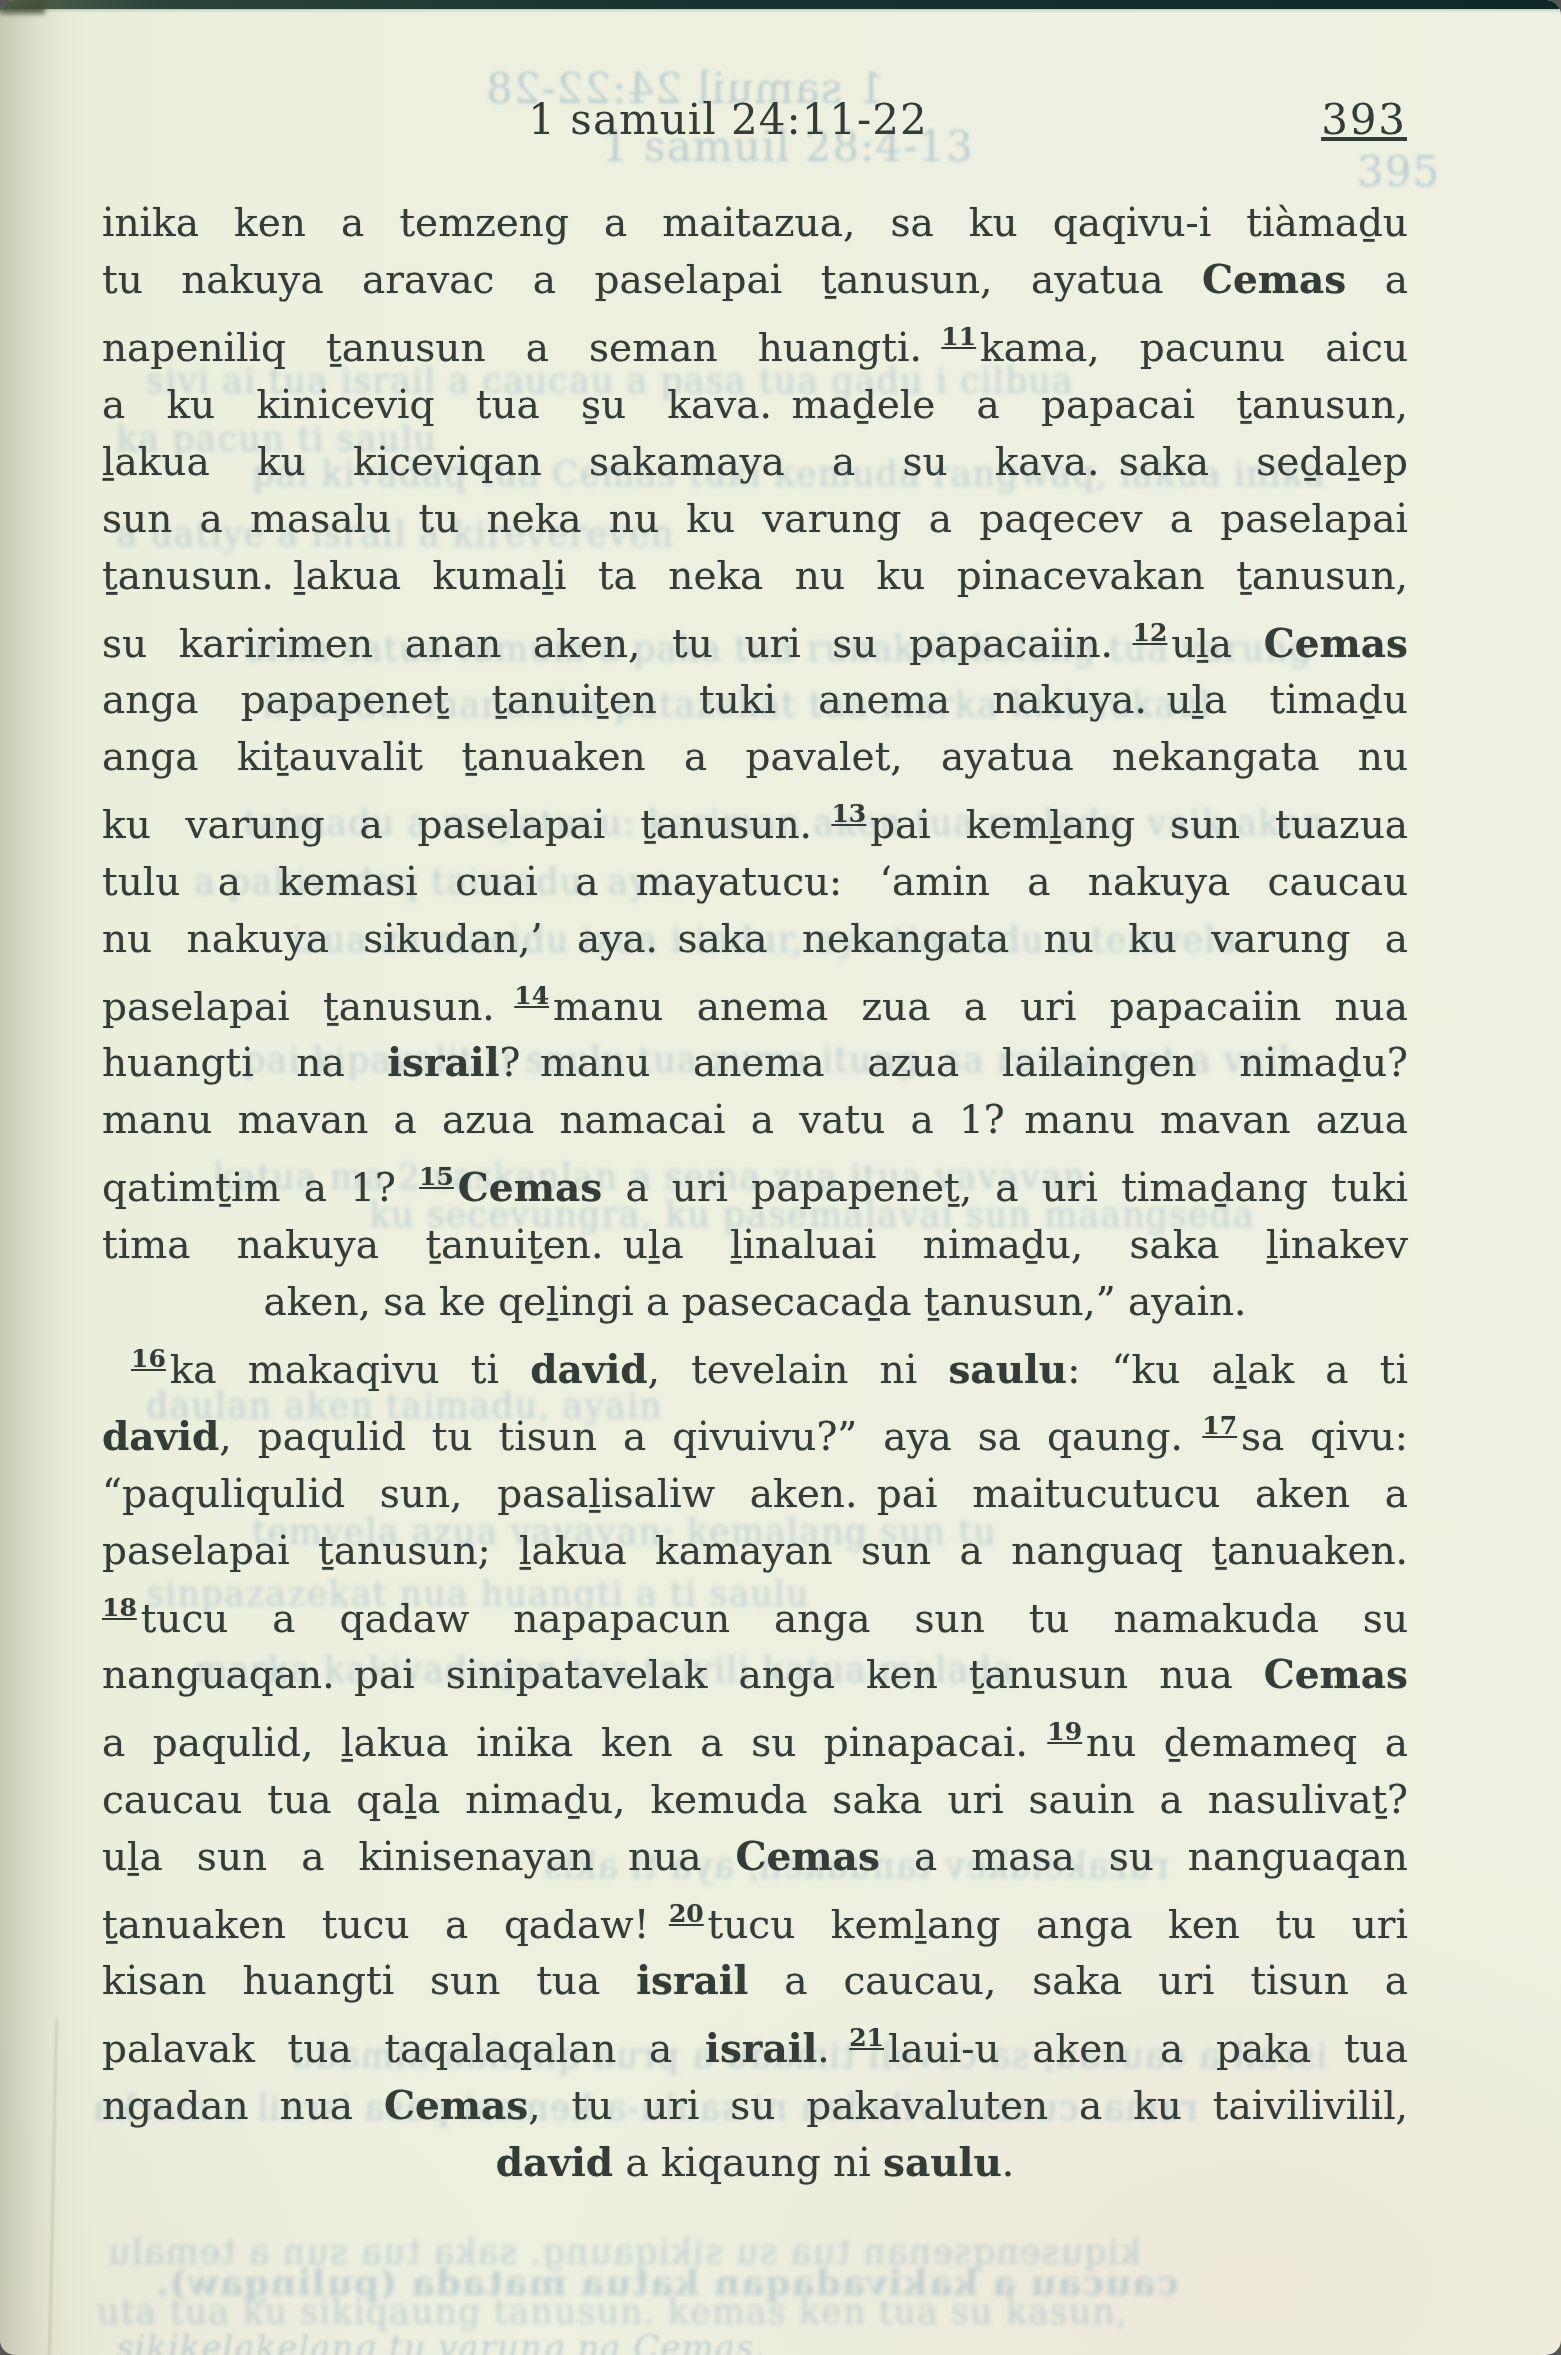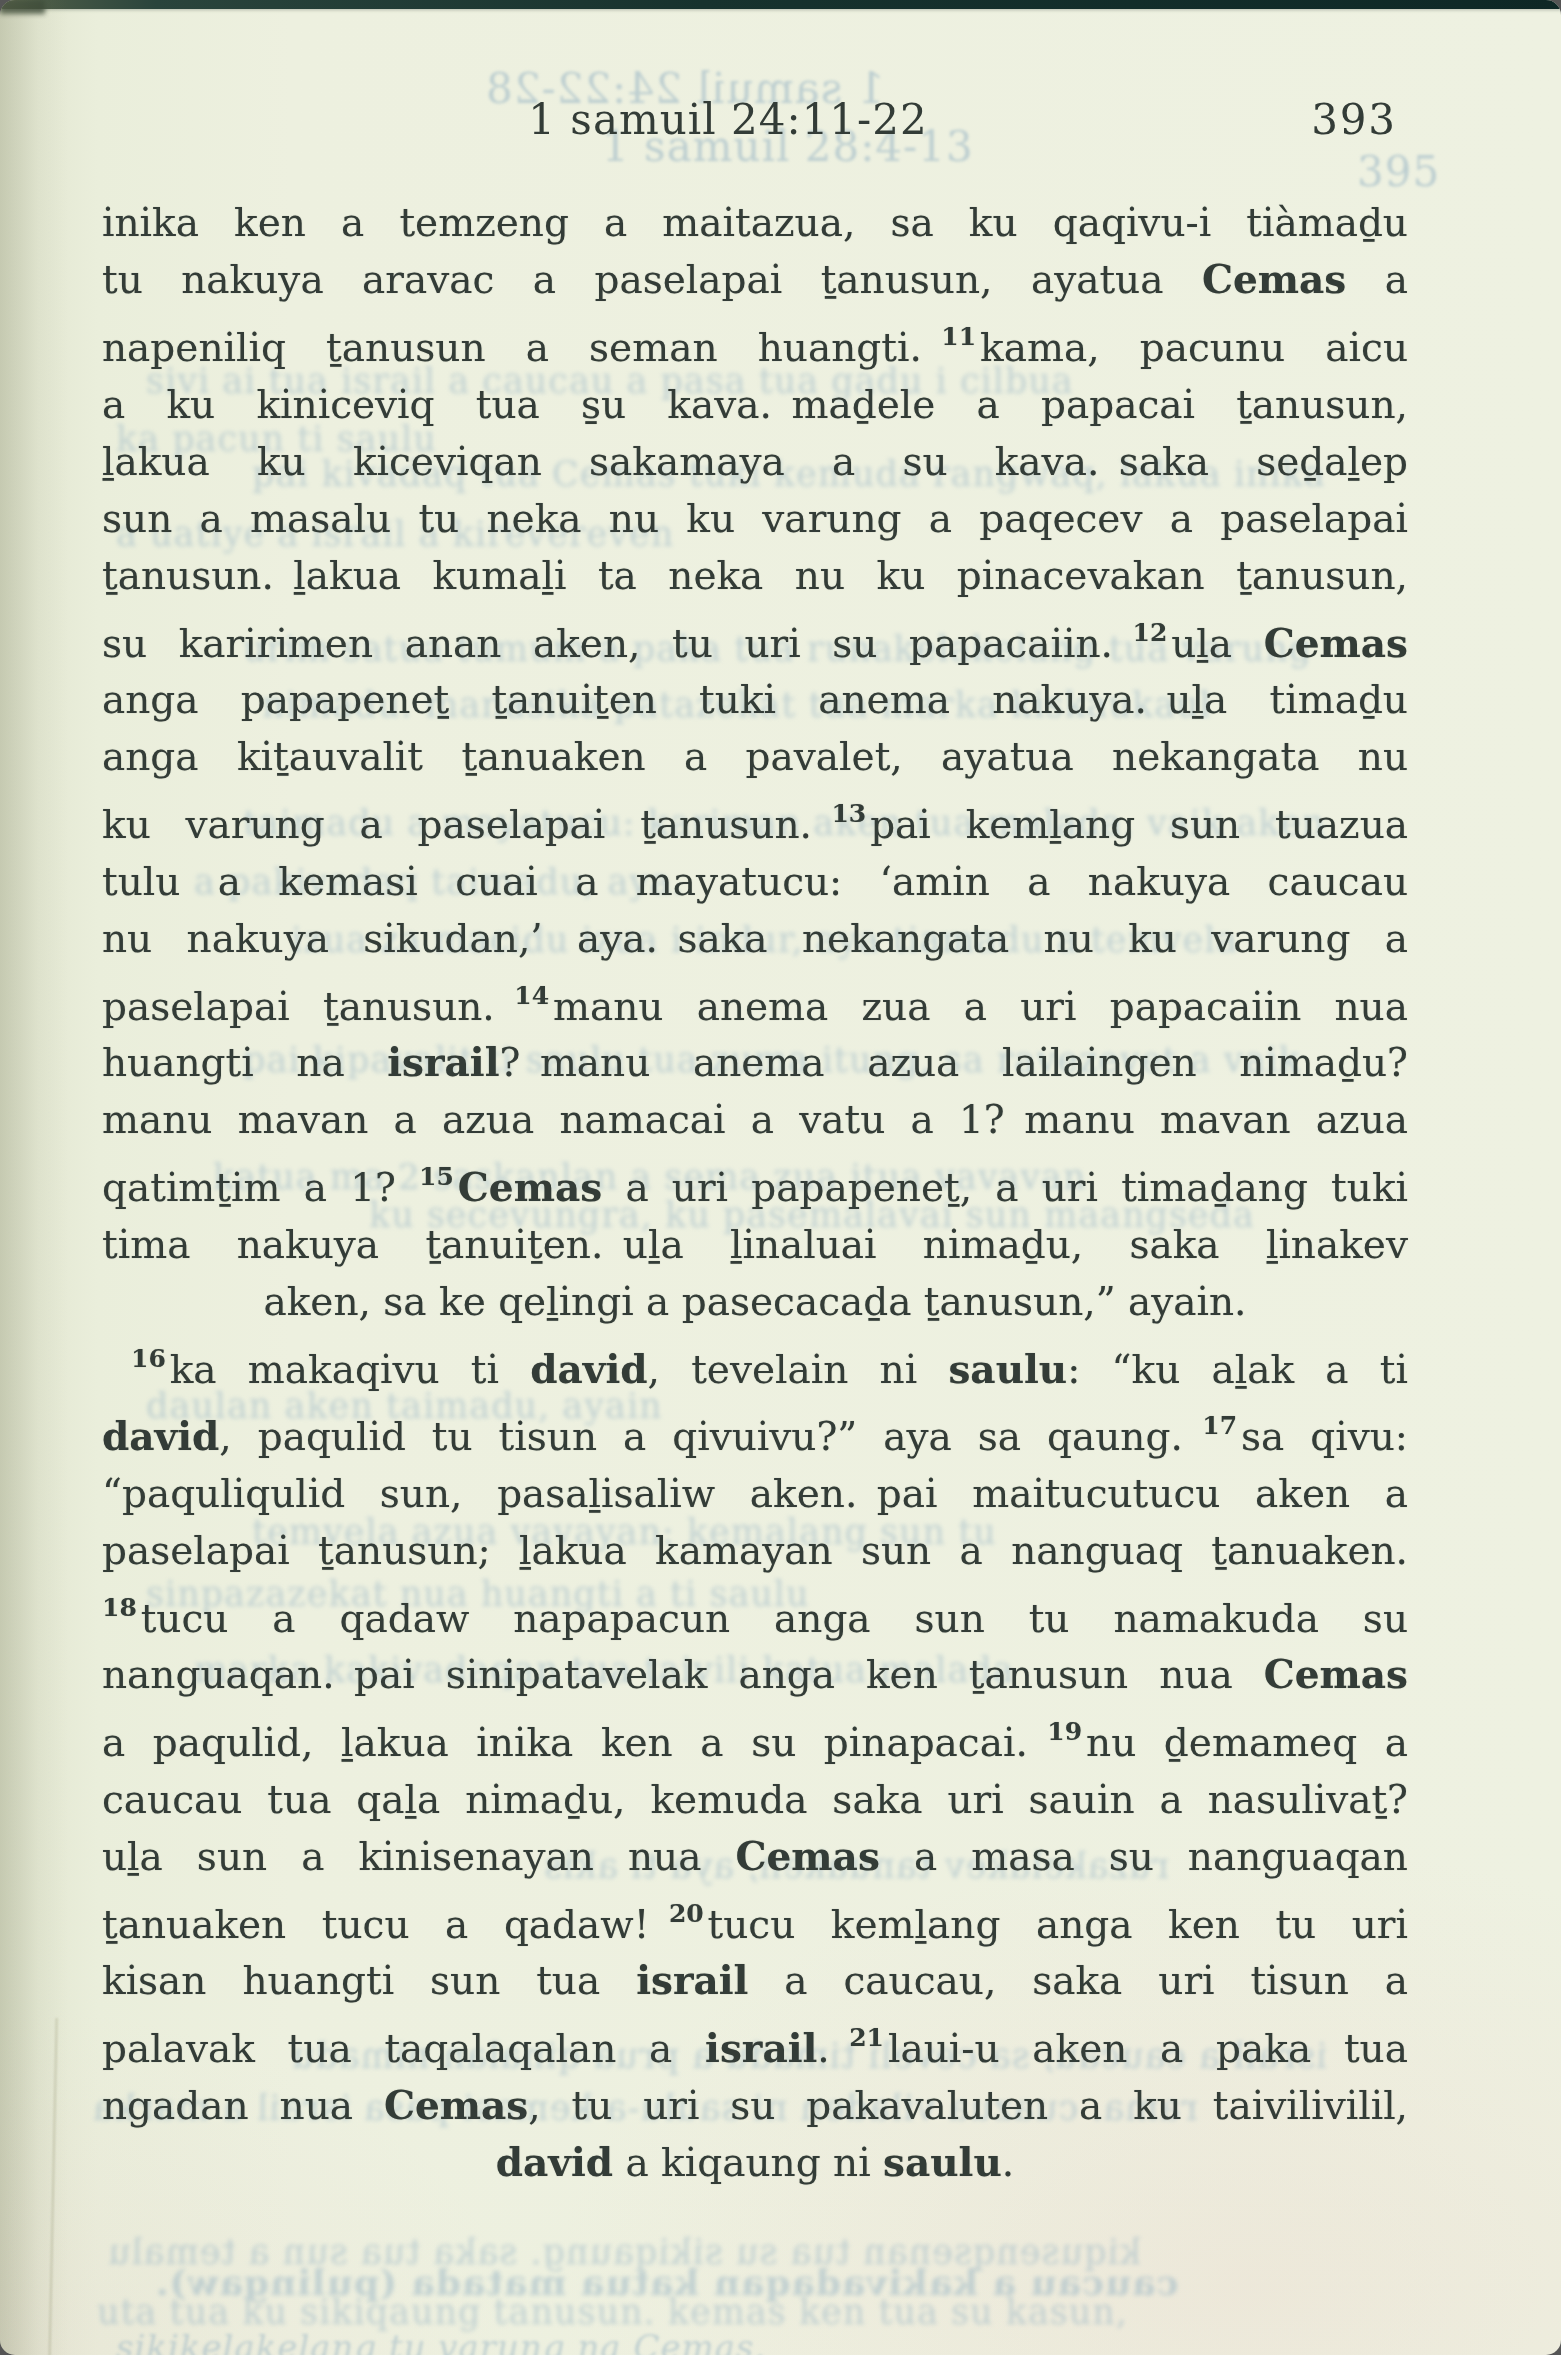--- a/index.html
+++ b/index.html
@@ -53,40 +53,41 @@
   .content{position:absolute;inset:0;z-index:2;}
   .running-header{
     position:absolute;top:95px;left:102px;width:1306px;height:54px;
     font-size:42px;color:#333c37;
   }
   .header-title{
     display:block;text-align:center;
     transform:translateX(-27px);
     letter-spacing:1px;
   }
-  .page-number{position:absolute;right:11px;top:0;letter-spacing:1.9px;}
+  .page-number{position:absolute;right:1px;top:0;letter-spacing:1.9px;text-decoration:underline;}
   .body-text{
     position:absolute;left:102px;top:194px;width:1306px;
     font-size:39px;line-height:57px;color:#333c37;
     text-shadow:0 0 1px rgba(45,55,48,0.35);
   }
   .line{
     text-align:justify;
     text-align-last:justify;
     white-space:normal;
   }
   .line.plain{text-align:center;text-align-last:auto;}
   .line.indent{text-indent:29px;}
   .b{font-weight:bold;}
   .v{
     font-weight:bold;
     font-size:25px;
     vertical-align:15.5px;
     margin-right:3.9px;
     letter-spacing:0;
+    text-decoration:underline;
   }
 </style>
 </head>
 <body>
 
 <div class="page">
   <div class="top-edge"></div>
   <div class="corner-blot"></div>
   <div class="spine-shadow"></div>
   <div class="crease"></div>

